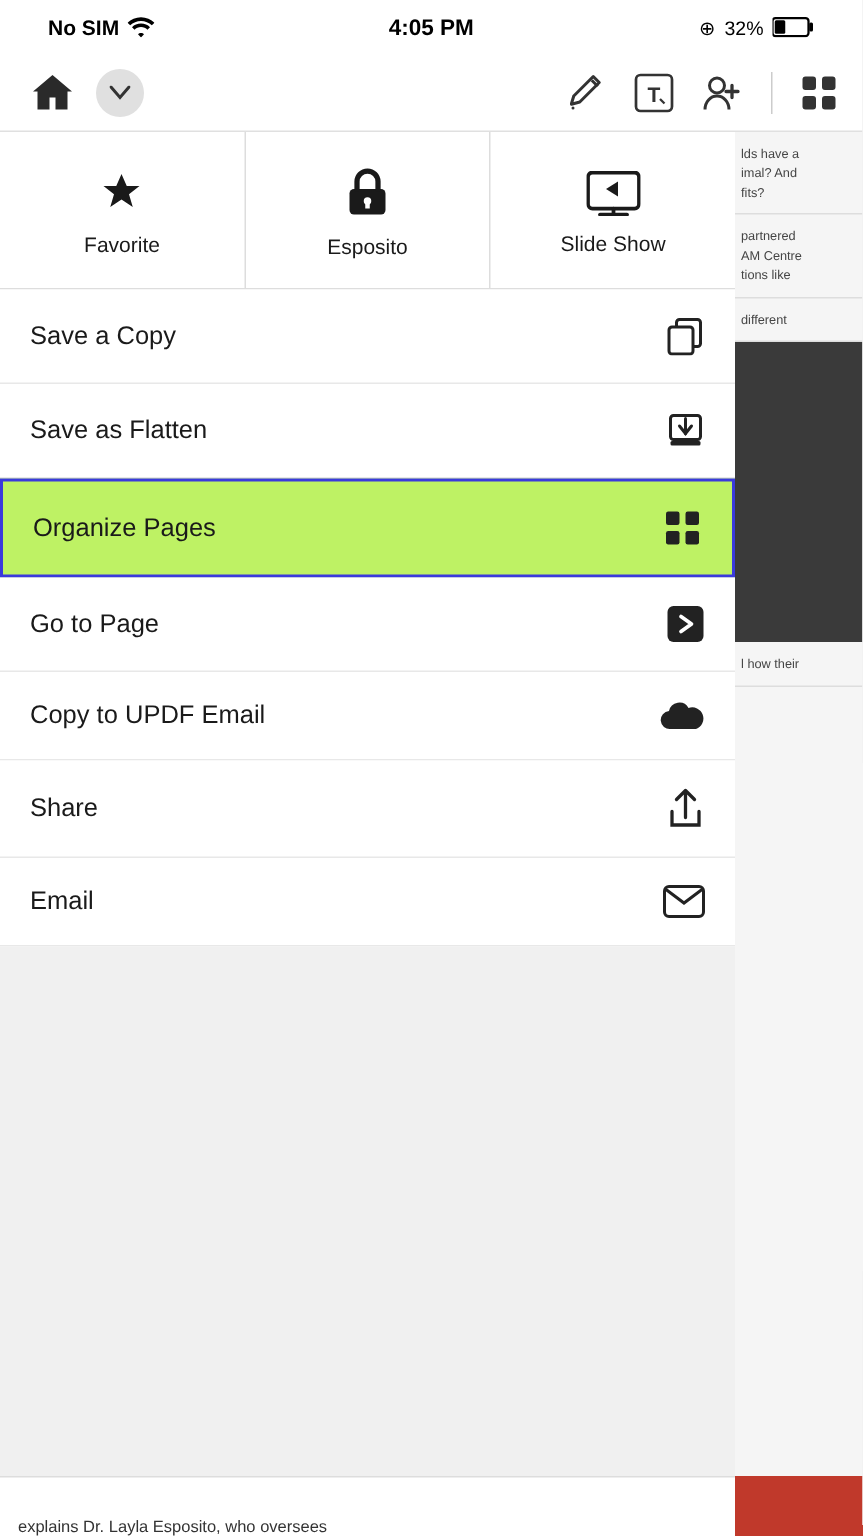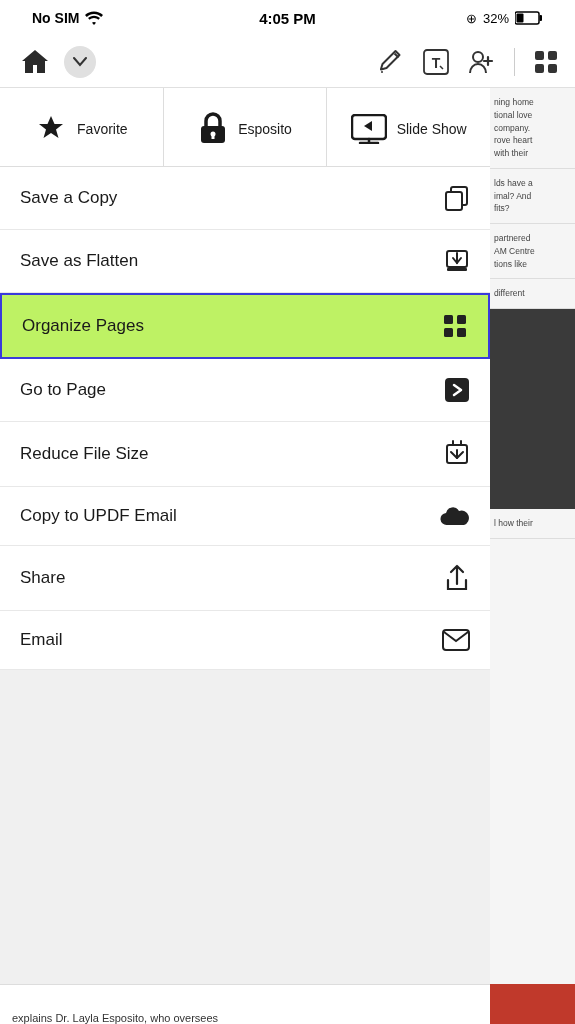--- a/index.html
+++ b/index.html
@@ -103,21 +103,21 @@
     }
 
     
     .top-actions {
       display: flex;
       border-bottom: 1px solid #ddd;
     }
     .top-action-item {
       flex: 1;
       display: flex;
-      flex-direction: row;
+      flex-direction: column;
       align-items: center;
       justify-content: center;
       padding: 24px 8px 20px;
       cursor: pointer;
       border-right: 1px solid #ddd;
       gap: 10px;
     }
     .top-action-item:last-child {
       border-right: none;
     }
@@ -252,23 +252,20 @@
         <rect x="15" y="2" width="9" height="9" rx="2" fill="#333"></rect>
         <rect x="2" y="15" width="9" height="9" rx="2" fill="#333"></rect>
         <rect x="15" y="15" width="9" height="9" rx="2" fill="#333"></rect>
       </svg>
     </div>
   </div>
 </div>
 
 <div class="right-partial">
   <div class="right-text-block">
-    ning home<br>tional love<br>company.<br>rove heart<br>with their
-  </div>
-  <div class="right-text-block">
     lds have a<br>imal? And<br>fits?
   </div>
   <div class="right-text-block">
     partnered<br>AM Centre<br>tions like
   </div>
   <div class="right-text-block">
     different
   </div>
   <div class="right-image-block"></div>
   <div class="right-text-block">
@@ -345,31 +342,20 @@
     <div class="menu-item">
       <span class="menu-item-label">Go to Page</span>
       <span class="menu-item-icon">
         <svg width="26" height="26" viewBox="0 0 26 26">
           <rect x="1" y="1" width="24" height="24" rx="4" fill="#222"></rect>
           <path d="M10 8l7 5-7 5" fill="none" stroke="#fff" stroke-width="2.5" stroke-linecap="round" stroke-linejoin="round"></path>
         </svg>
       </span>
     </div>
 
-    <div class="menu-item">
-      <span class="menu-item-label">Reduce File Size</span>
-      <span class="menu-item-icon">
-        <svg width="26" height="28" viewBox="0 0 26 28">
-          <rect x="3" y="5" width="20" height="18" rx="2" fill="none" stroke="#222" stroke-width="2"></rect>
-          <path d="M9 5V1M17 5V1" stroke="#222" stroke-width="2" stroke-linecap="round"></path>
-          <path d="M7 12l6 6 6-6" fill="none" stroke="#222" stroke-width="2" stroke-linecap="round" stroke-linejoin="round"></path>
-          <line x1="13" y1="10" x2="13" y2="18" stroke="#222" stroke-width="2" stroke-linecap="round"></line>
-        </svg>
-      </span>
-    </div>
 
     <div class="menu-item">
       <span class="menu-item-label">Copy to UPDF Email</span>
       <span class="menu-item-icon">
         <svg width="30" height="22" viewBox="0 0 30 22">
           <path d="M24 20H7a6 6 0 01-1-12 7 7 0 0113-2A6 6 0 0124 20z" fill="#222"></path>
         </svg>
       </span>
     </div>
 

